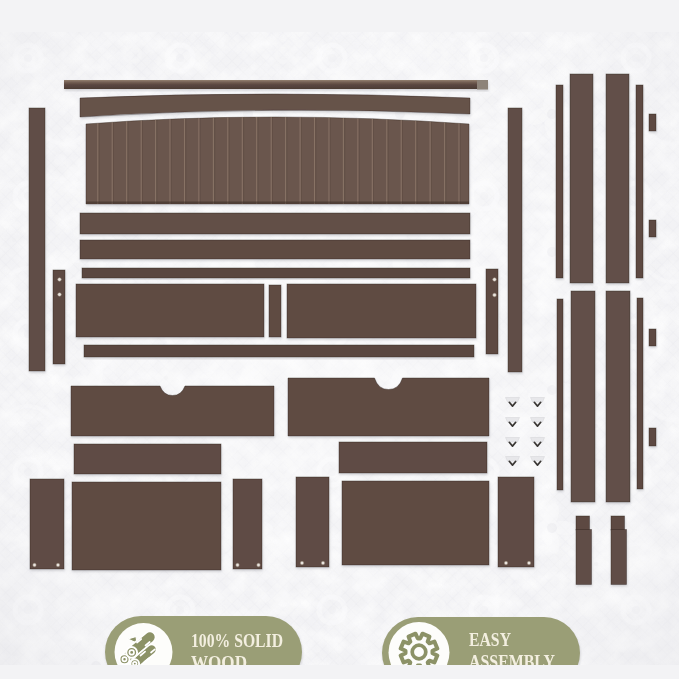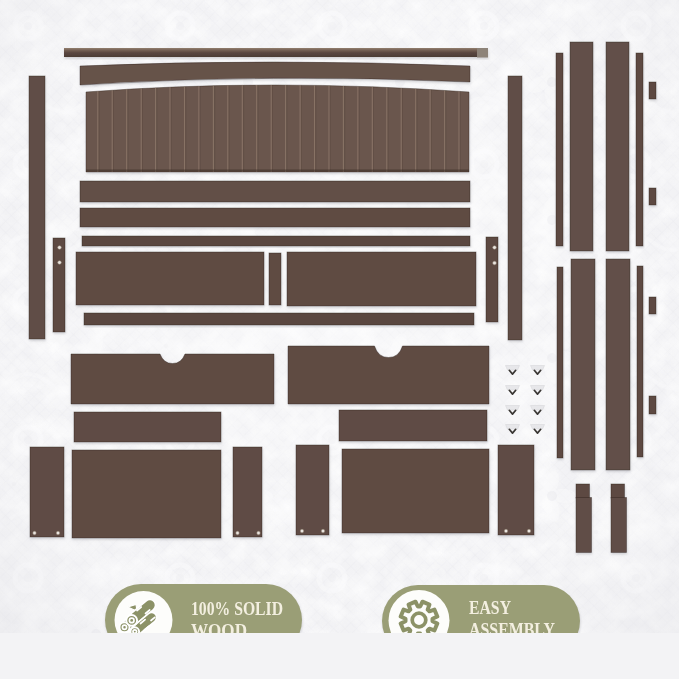--- a/index.html
+++ b/index.html
@@ -1,15 +1,15 @@
 <!DOCTYPE html>
 <html><head><meta charset="utf-8">
 <style>
 html,body{margin:0;padding:0;background:#f3f3f5;font-family:"Liberation Sans",sans-serif;}
-#stage{position:relative;width:679px;height:633px;overflow:hidden;}
+#stage{position:relative;width:679px;height:633px;overflow:hidden;margin-top:32px;}
 </style></head>
 <body>
 <div id="stage">
 <svg width="679" height="679" viewBox="0 0 679 679" xmlns="http://www.w3.org/2000/svg">
 
 <defs>
 <pattern id="net" width="8" height="8" patternUnits="userSpaceOnUse" patternTransform="rotate(45)">
   <rect width="8" height="8" fill="#f0f0f3"></rect>
   <path d="M0 0H8M0 0V8" stroke="#e9e9ed" stroke-width="1" fill="none"></path>
 </pattern>

